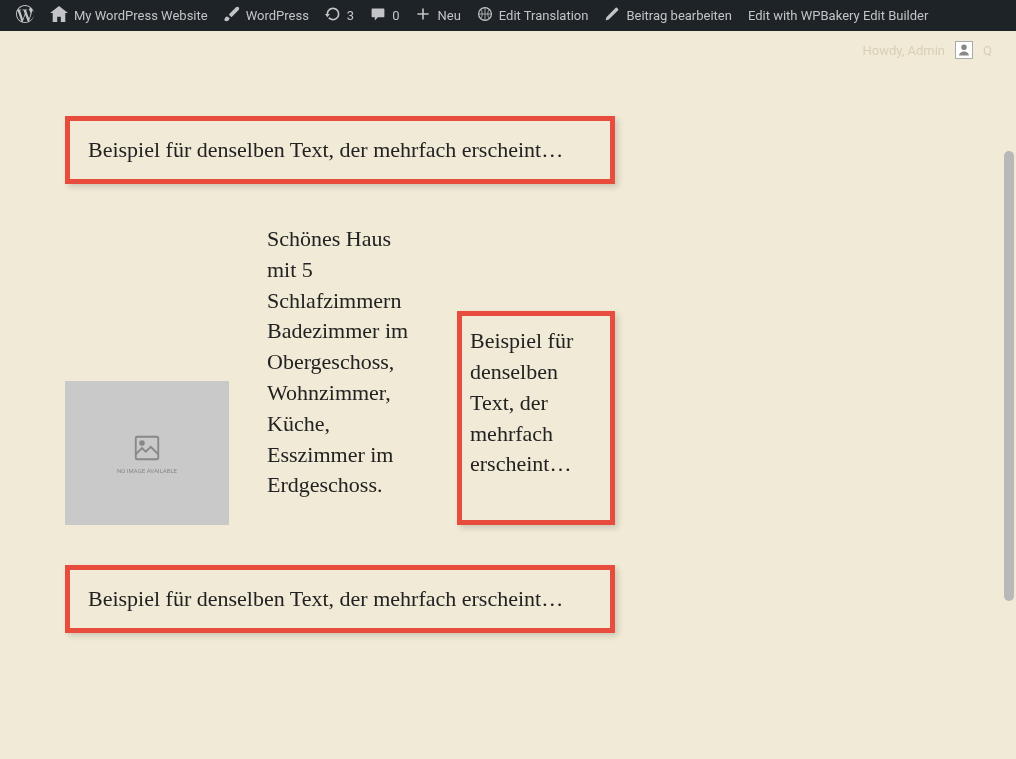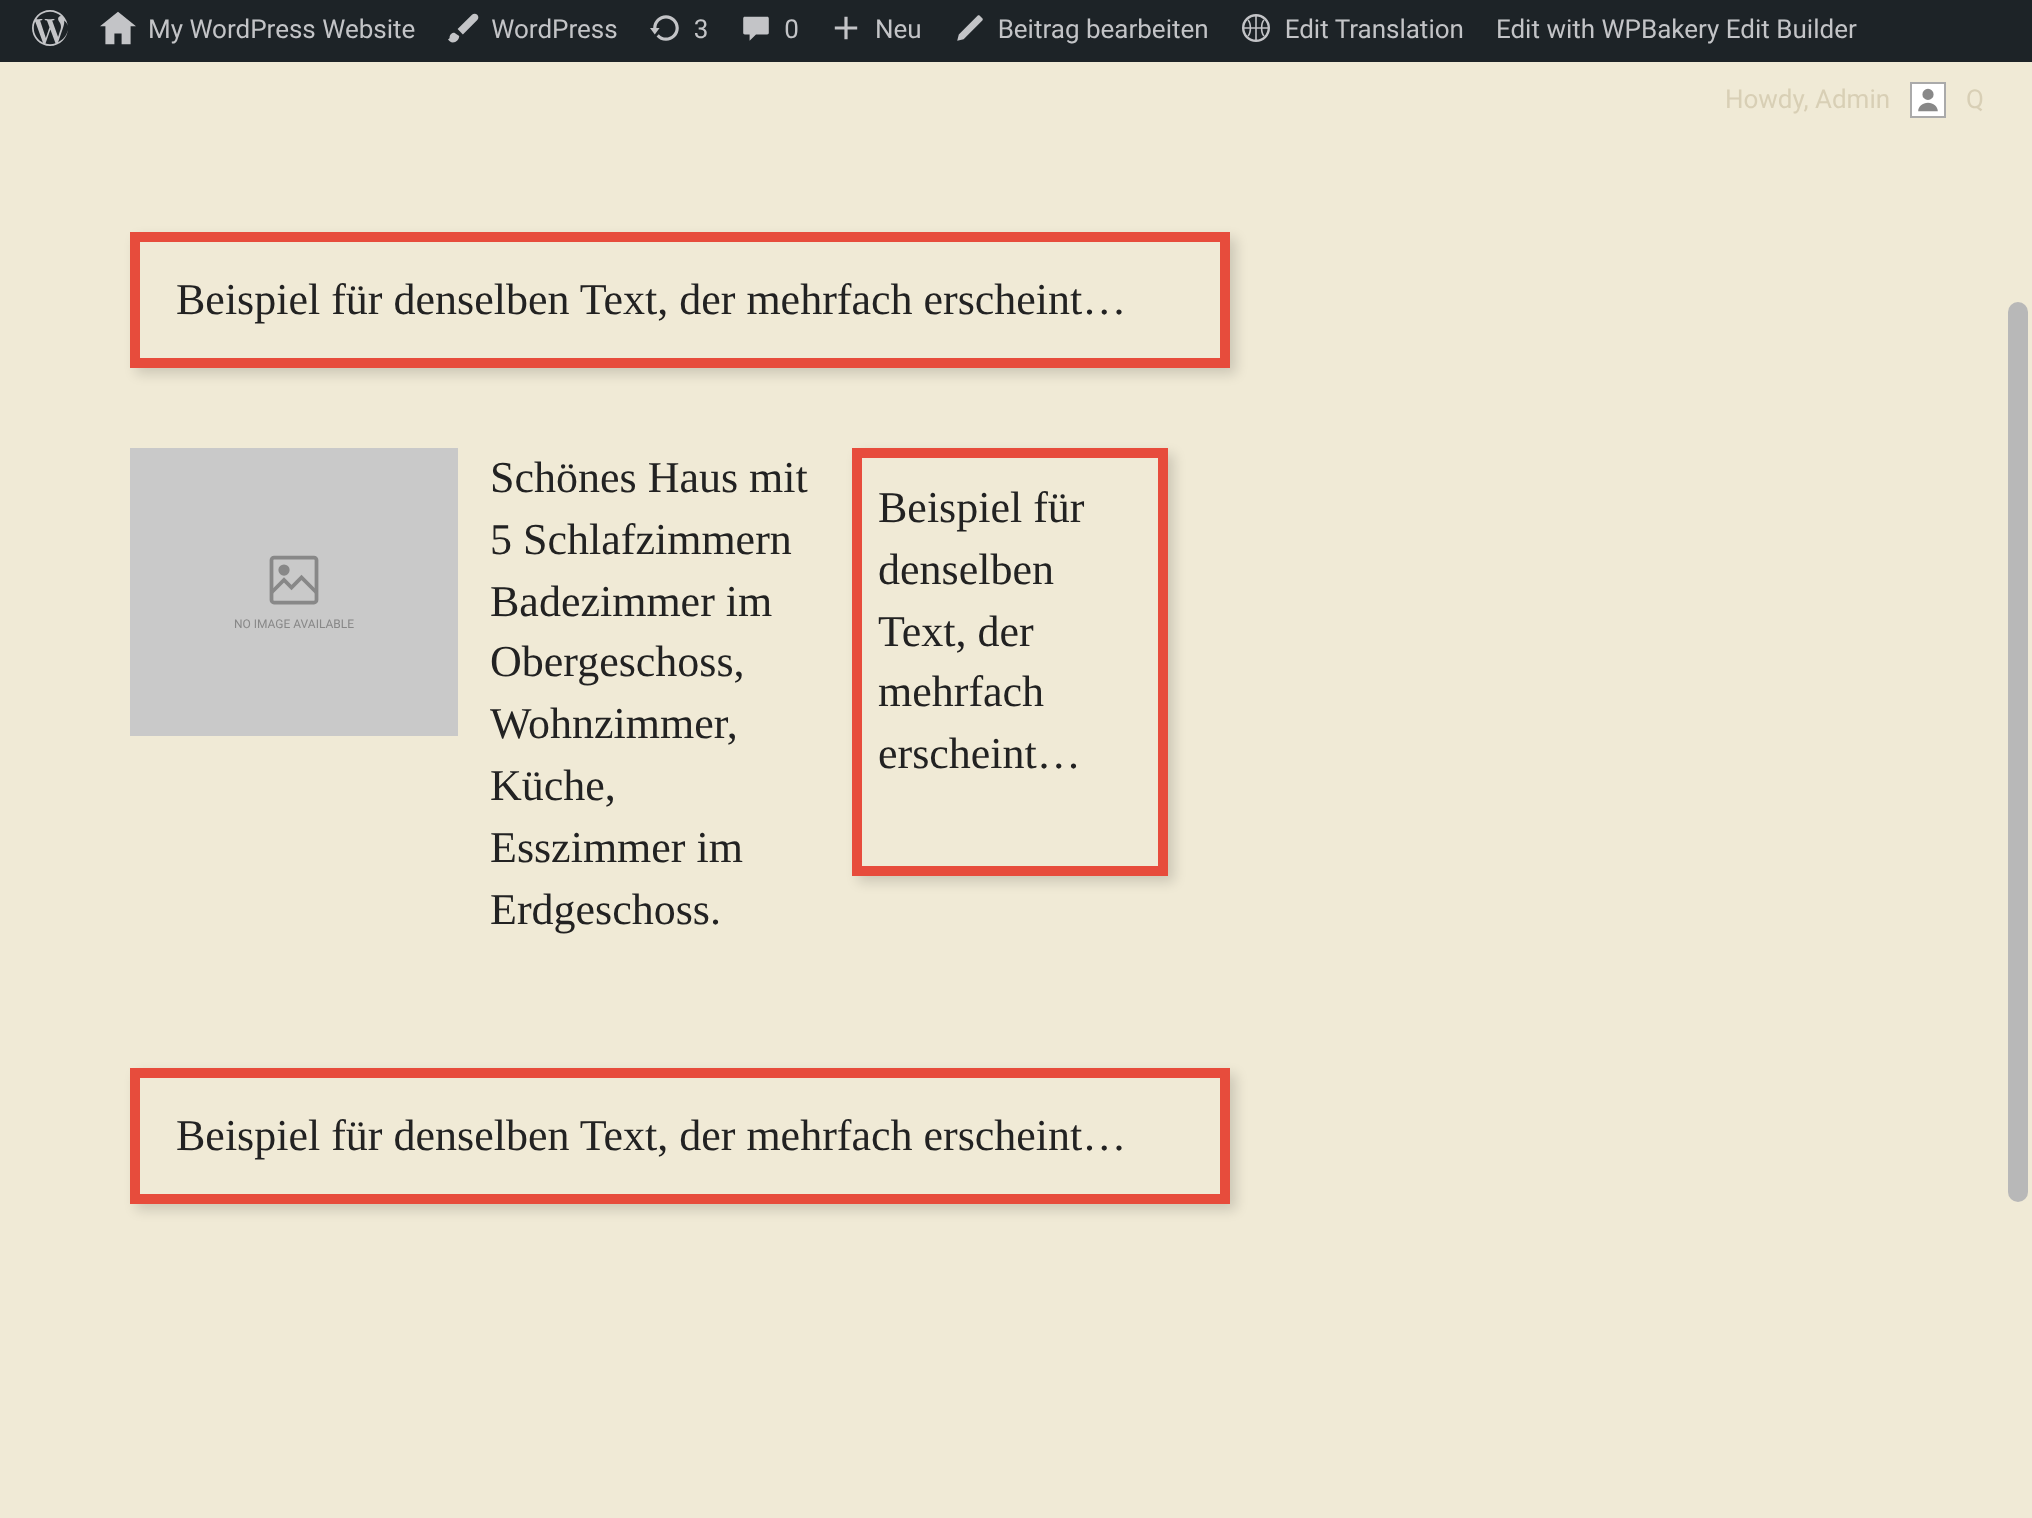--- a/index.html
+++ b/index.html
@@ -104,23 +104,23 @@
       margin: 20px 0;
       font-family: Georgia, "Times New Roman", serif;
       font-size: 22px;
       color: #222;
       box-shadow: 3px 3px 6px rgba(0,0,0,0.15);
       background: #f0ead6;
     }
     
     .columns-row {
       display: flex;
-      gap: 16px;
+      gap: 38px;
       margin-top: 40px;
-      align-items: flex-start;
+      align-items: flex-end;
     }
     
     .image-placeholder {
       width: 164px;
       height: 144px;
       background: #c9c9c9;
       flex-shrink: 0;
       display: flex;
       align-items: center;
       justify-content: center;
@@ -239,34 +239,34 @@
         <svg viewBox="0 0 20 20">
             <path d="M9 3h2v6h6v2h-6v6H9v-6H3V9h6V3z"></path>
           </svg>
       </span>
       <span>Neu</span>
     </div>
 
     <div class="wp-admin-item">
       <span class="icon-small">
         <svg viewBox="0 0 20 20">
-            <path d="M14.7 2.3c.4-.4 1-.4 1.4 0l1.6 1.6c.4.4.4 1 0 1.4L6 17 2 18l1-4L14.7 2.3z"></path>
-          </svg>
-      </span>
-      <span>Beitrag bearbeiten</span>
-    </div>
-
-    <div class="wp-admin-item">
-      <span class="icon-small">
-        <svg viewBox="0 0 20 20">
             <circle cx="10" cy="10" r="8" fill="none" stroke="currentColor" stroke-width="1.5"></circle>
             <path d="M10 2v16M2 10h16M5 5c2 2 2 8 0 10M15 5c-2 2-2 8 0 10" fill="none" stroke="currentColor" stroke-width="1"></path>
           </svg>
       </span>
       <span>Edit Translation</span>
+    </div>
+
+    <div class="wp-admin-item">
+      <span class="icon-small">
+        <svg viewBox="0 0 20 20">
+            <path d="M14.7 2.3c.4-.4 1-.4 1.4 0l1.6 1.6c.4.4.4 1 0 1.4L6 17 2 18l1-4L14.7 2.3z"></path>
+          </svg>
+      </span>
+      <span>Beitrag bearbeiten</span>
     </div>
 
     <div class="wp-admin-item">
       <span>Edit with WPBakery Edit Builder</span>
     </div>
 
   </div>
 </div>
 
 <div class="content-wrapper">

